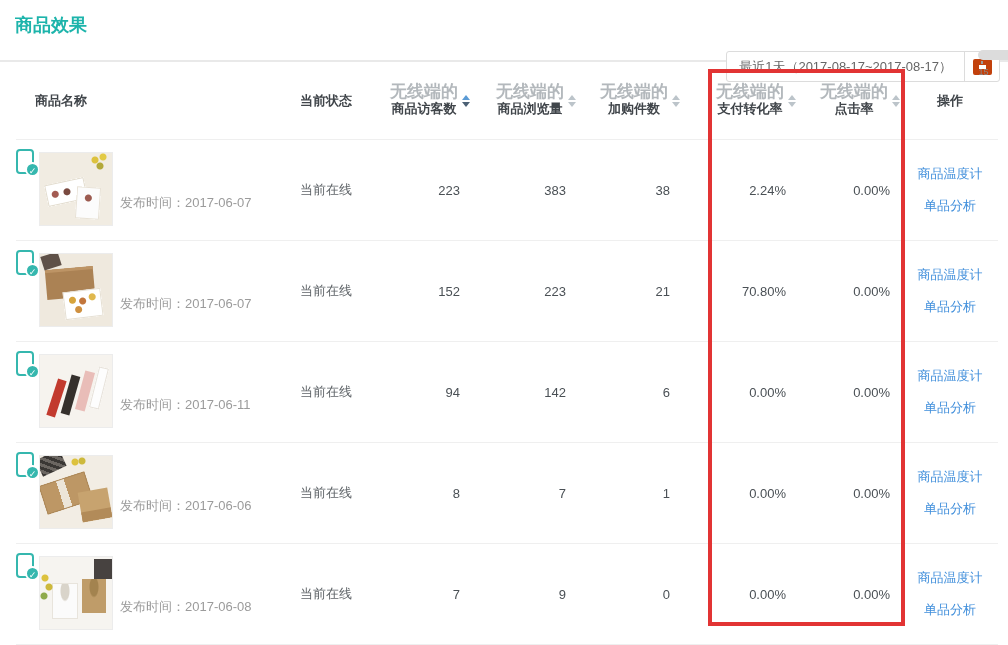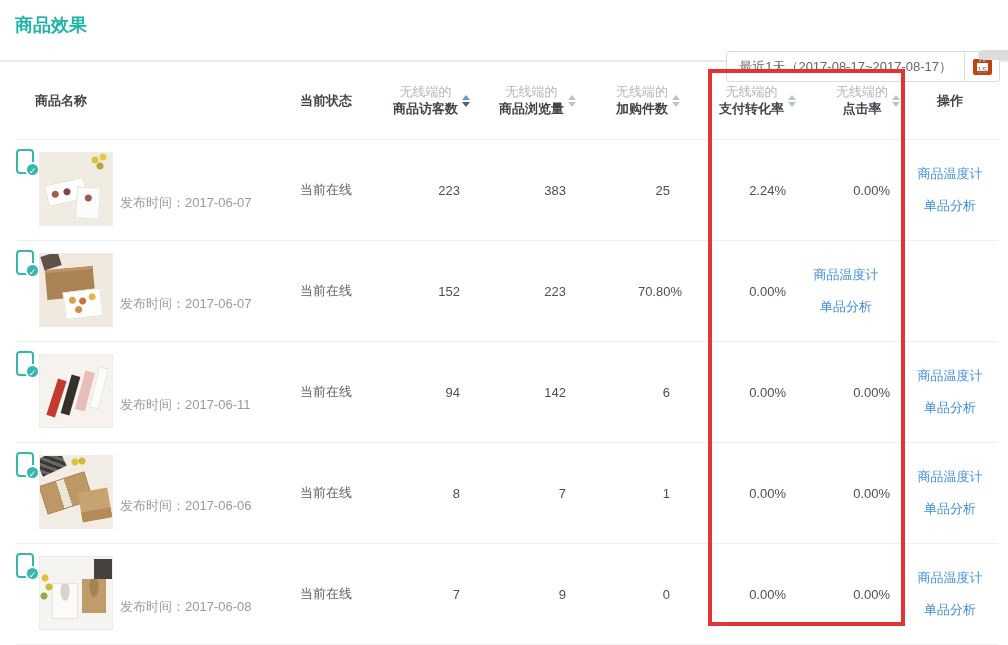--- a/index.html
+++ b/index.html
@@ -8,21 +8,21 @@
   .page { position:relative; width:1008px; height:645px; background:#fff; }
 
   
   .topbar { position:relative; height:60px; }
   .title { position:absolute; left:15px; top:13px; font-size:18px; font-weight:bold; color:#1db4ab; }
   .date-btn { position:absolute; right:8px; top:8px; height:31px; display:flex; align-items:center;
     border:1px solid #dcdcdc; border-radius:3px; background:#fff; cursor:pointer;margin-top:43px; }
   .date-btn .txt { padding:0 12px; font-size:13px; color:#666; white-space:nowrap; }
   .date-btn .sep { width:1px; height:31px; background:#dcdcdc; }
   .cal { width:34px; display:flex; justify-content:center; }
-  .cal-box { position:relative; width:19px; height:16px; border:4px solid #c2410c; border-radius:2px;
+  .cal-box { position:relative; width:19px; height:16px; border:6px solid #c2410c; border-radius:2px;
     font-size:9px; color:#8a8a8a; text-align:center; line-height:15px; }
   .cal-box::before { content:""; position:absolute; left:2px; right:2px; top:-4px; height:3px;
     background:repeating-linear-gradient(90deg,#9a9a9a 0 2px,transparent 2px 4px); }
   .divider { height:2px; background:#e9e9e9; }
   .scroll-thumb { position:absolute; right:0; top:50px; width:30px; height:10px; background:#dcdcdc;
     border-radius:6px 0 0 6px; }
 
   
   .table { margin:0 10px 8px 16px; width:982px; }
   .tr { display:flex; width:100%; border-bottom:1px solid #efefef; }
@@ -35,21 +35,21 @@
   .c-view   { width:106px; }
   .c-cart   { width:104px; }
   .c-pay    { width:116px; }
   .c-ctr    { width:104px; }
   .c-act    { width:96px;  display:flex; align-items:center; justify-content:center; }
 
   .th { font-size:13px; font-weight:bold; color:#40454a; display:flex; align-items:center; }
   .th.c-name { padding-left:19px; }
   .th.sortable { justify-content:flex-end; padding-right:2px; cursor:pointer; }
   .hwrap { text-align:center; }
-  .pre { display:block; font-style:normal; font-weight:normal; color:#b3b8bc; font-size:13px; line-height:16px; }
+  .pre { display:block; font-style:normal; font-weight:bold; color:#b3b8bc; font-size:17px; line-height:16px; }
   .lbl { display:block; color:#40454a; font-size:13px; line-height:17px; }
   .sort { display:inline-flex; flex-direction:column; margin-left:4px; gap:2px; }
   .sort i { width:0; height:0; border-left:4px solid transparent; border-right:4px solid transparent; }
   .sort .up { border-bottom:5px solid #bcc4ca; }
   .sort .dn { border-top:5px solid #bcc4ca; }
   .sort.active .up { border-bottom-color:#5b9bd5; }
   .sort.active .dn { border-top-color:#4c6175; }
 
   .td { font-size:13px; color:#4a5055; }
   .num { display:flex; align-items:center; justify-content:flex-end; padding-right:12px; }
@@ -209,21 +209,21 @@
           </span>
         <span class="thumb img-1">
             <span class="a"></span>
             <span class="b"></span>
           </span>
         <span class="pub">发布时间：2017-06-07</span>
       </div>
       <div class="td c-status status-txt">当前在线</div>
       <div class="td c-vis num">223</div>
       <div class="td c-view num">383</div>
-      <div class="td c-cart num">25</div>
+      <div class="td c-cart num">38</div>
       <div class="td c-pay num">2.24%</div>
       <div class="td c-ctr num">0.00%</div>
       <div class="td c-act">
         <span class="acts">
           <a class="lnk">商品温度计</a>
           <a class="lnk">单品分析</a>
         </span>
       </div>
     </div>
 
@@ -234,20 +234,21 @@
           </span>
         <span class="thumb img-2">
             <span class="a"></span>
             <span class="b"></span>
           </span>
         <span class="pub">发布时间：2017-06-07</span>
       </div>
       <div class="td c-status status-txt">当前在线</div>
       <div class="td c-vis num">152</div>
       <div class="td c-view num">223</div>
+      <div class="td c-cart num">21</div>
       <div class="td c-pay num">70.80%</div>
       <div class="td c-ctr num">0.00%</div>
       <div class="td c-act">
         <span class="acts">
           <a class="lnk">商品温度计</a>
           <a class="lnk">单品分析</a>
         </span>
       </div>
     </div>
 

